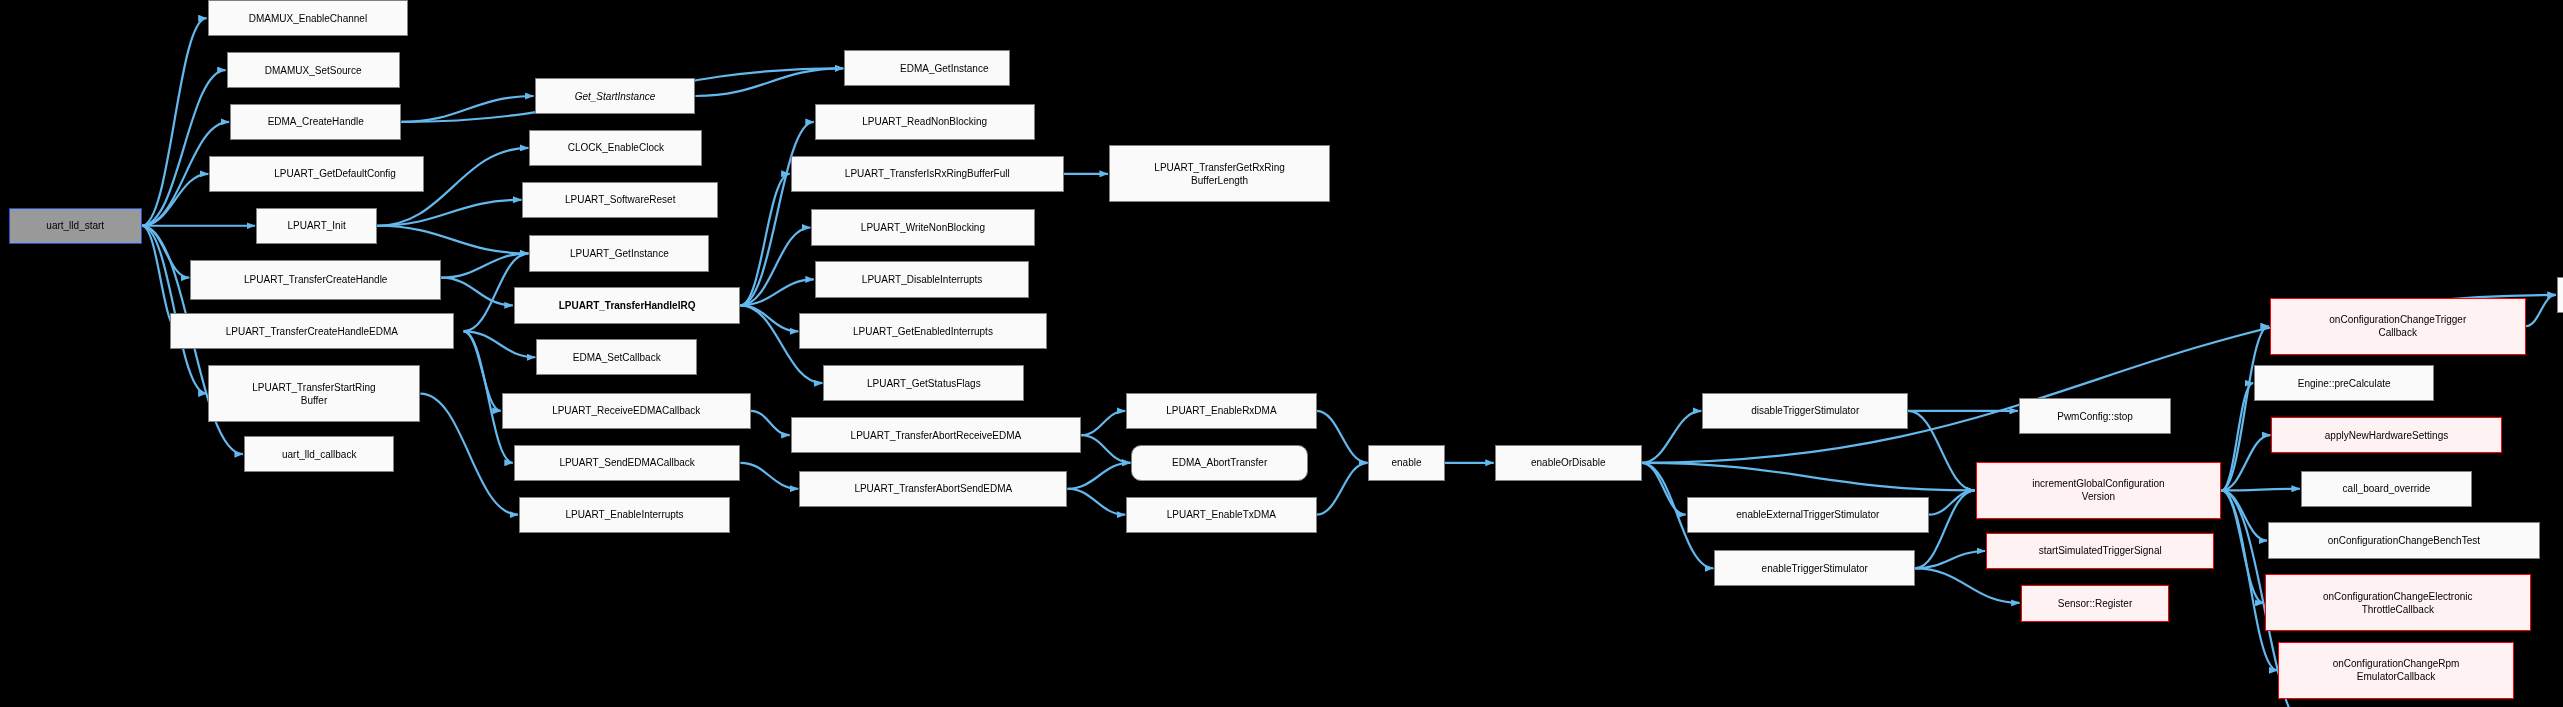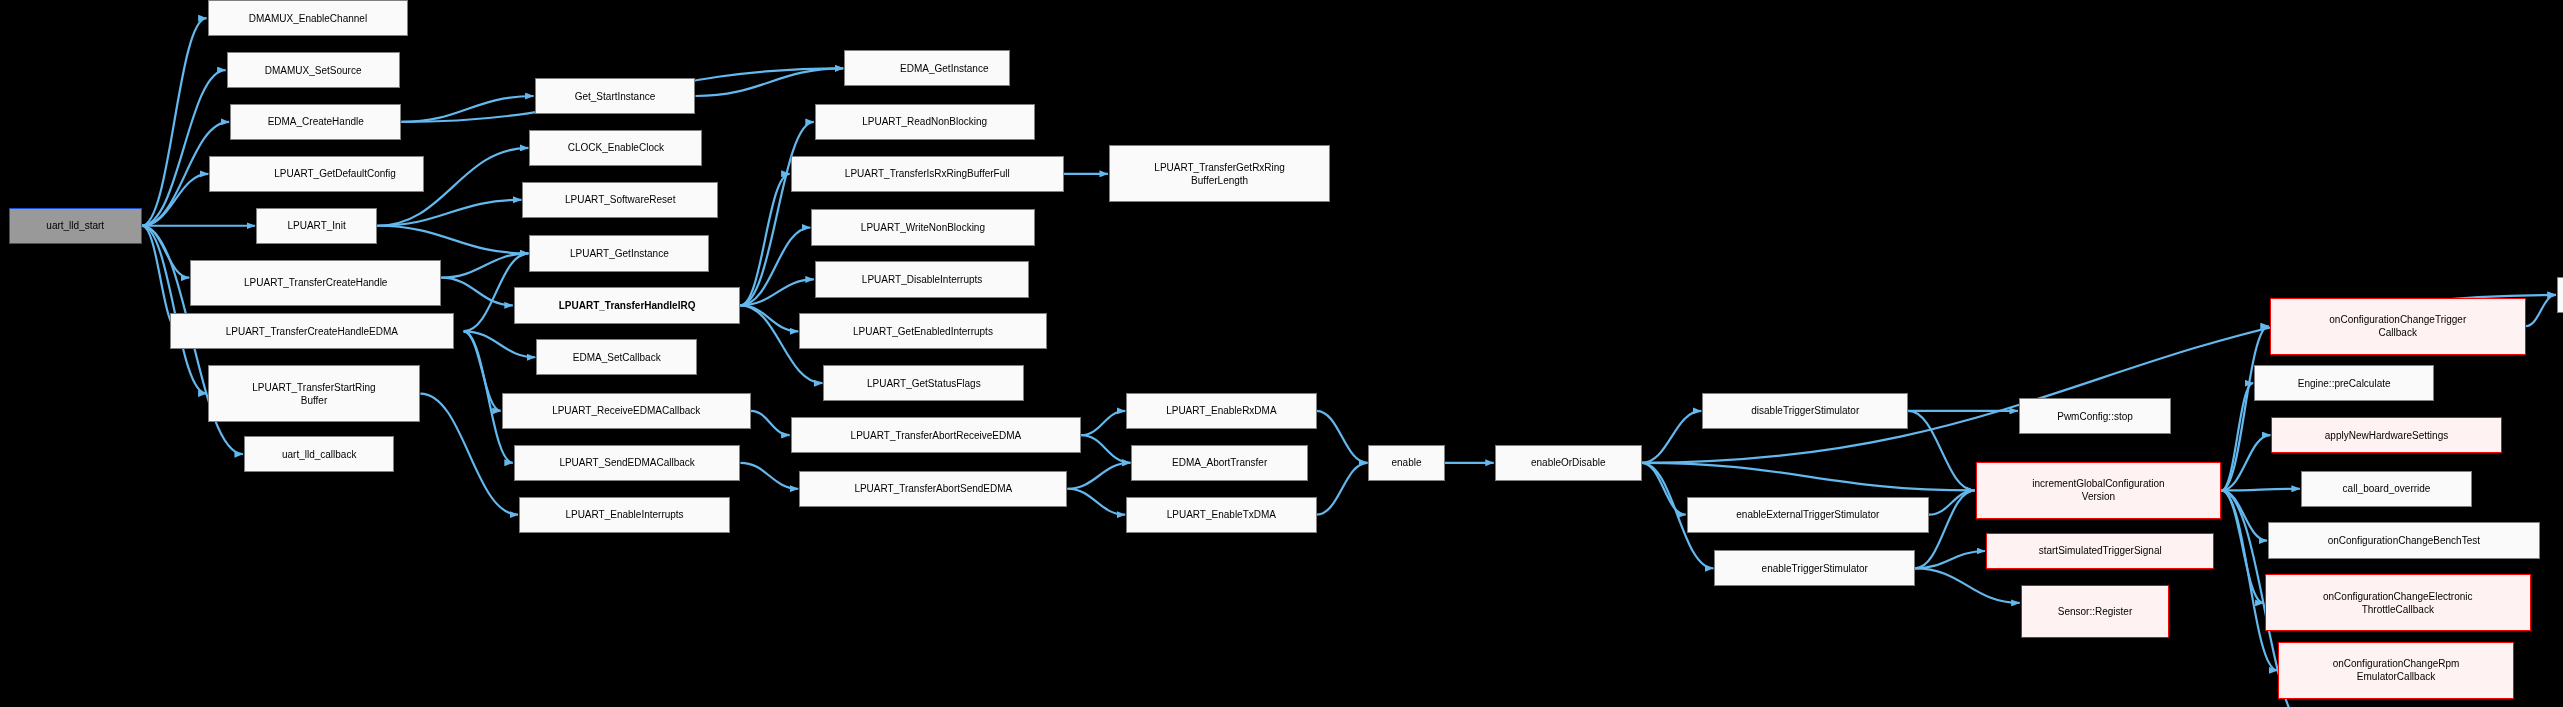--- a/index.html
+++ b/index.html
@@ -84,58 +84,58 @@
         <path d="M2525.7999999999997,326.105 C2539.363,326.105 2542.377,294.965 2555.94,294.965" marker-end="url(#ah)"></path>
       </g>
   </svg>
   <div id="node-layer">
       <div class="node root" style="left: 8.65px; top: 207.6px; width: 133.21px; height: 36.33px;">uart_lld_start</div>
       <div class="node" style="left: 207.6px; top: 0px; width: 200.68px; height: 36.33px;">DMAMUX_EnableChannel</div>
       <div class="node" style="left: 226.63px; top: 51.9px; width: 173px; height: 36.33px;">DMAMUX_SetSource</div>
       <div class="node" style="left: 230.09px; top: 103.8px; width: 171.27px; height: 36.33px;">EDMA_CreateHandle</div>
       <div class="node" style="left: 209.33px; top: 155.7px; width: 214.52px; height: 36.33px; padding-left: 41px;">LPUART_GetDefaultConfig</div>
       <div class="node" style="left: 256.04px; top: 207.6px; width: 121.1px; height: 36.33px;">LPUART_Init</div>
-      <div class="node" style="left: 190.3px; top: 259.5px; width: 250.85px; height: 46px;">LPUART_TransferCreateHandle</div>
+      <div class="node" style="left: 190.3px; top: 259.5px; width: 250.85px; height: 40px;">LPUART_TransferCreateHandle</div>
       <div class="node" style="left: 170px; top: 313.13px; width: 283.72px; height: 36.33px;">LPUART_TransferCreateHandleEDMA</div>
       <div class="node" style="left: 207.6px; top: 365.03px; width: 212.79px; height: 57.09px;">LPUART_TransferStartRing
 Buffer</div>
       <div class="node" style="left: 243.93px; top: 435.96px; width: 150.51px; height: 36.33px;">uart_lld_callback</div>
-      <div class="node" style="left: 534.57px; top: 77.85px; width: 160.89px; height: 36.33px;">Get_StartInstance</div>
+      <div class="node" style="left: 534.57px; top: 77.85px; width: 160.89px; height: 36.33px; font-style: italic;">Get_StartInstance</div>
       <div class="node" style="left: 529.38px; top: 129.75px; width: 173px; height: 36.33px;">CLOCK_EnableClock</div>
       <div class="node" style="left: 522.46px; top: 181.65px; width: 195.49px; height: 36.33px;">LPUART_SoftwareReset</div>
       <div class="node" style="left: 529.38px; top: 235.28px; width: 179.92px; height: 36.33px;">LPUART_GetInstance</div>
       <div class="node" style="left: 513.81px; top: 287.18px; width: 226.63px; height: 36.33px; font-weight: bold;">LPUART_TransferHandleIRQ</div>
       <div class="node" style="left: 536.3px; top: 339.08px; width: 160.89px; height: 36.33px;">EDMA_SetCallback</div>
       <div class="node" style="left: 501.7px; top: 392.71px; width: 249.12px; height: 36.33px;">LPUART_ReceiveEDMACallback</div>
       <div class="node" style="left: 513.81px; top: 444.61px; width: 226.63px; height: 36.33px;">LPUART_SendEDMACallback</div>
       <div class="node" style="left: 519px; top: 496.51px; width: 211.06px; height: 36.33px;">LPUART_EnableInterrupts</div>
       <div class="node" style="left: 844.24px; top: 50.17px; width: 166.08px; height: 36.33px; padding-left: 38px;">EDMA_GetInstance</div>
       <div class="node" style="left: 814.83px; top: 103.8px; width: 219.71px; height: 36.33px;">LPUART_ReadNonBlocking</div>
       <div class="node" style="left: 790.61px; top: 155.7px; width: 273.34px; height: 36.33px;">LPUART_TransferIsRxRingBufferFull</div>
       <div class="node" style="left: 811.37px; top: 209.33px; width: 223.17px; height: 36.33px;">LPUART_WriteNonBlocking</div>
       <div class="node" style="left: 814.83px; top: 261.23px; width: 214.52px; height: 36.33px;">LPUART_DisableInterrupts</div>
       <div class="node" style="left: 799.26px; top: 313.13px; width: 247.39px; height: 36.33px;">LPUART_GetEnabledInterrupts</div>
       <div class="node" style="left: 823.48px; top: 365.03px; width: 200.68px; height: 36.33px;">LPUART_GetStatusFlags</div>
       <div class="node" style="left: 790.61px; top: 416.93px; width: 290.64px; height: 36.33px;">LPUART_TransferAbortReceiveEDMA</div>
       <div class="node" style="left: 799.26px; top: 470.56px; width: 268.15px; height: 36.33px;">LPUART_TransferAbortSendEDMA</div>
       <div class="node" style="left: 1108.93px; top: 145.32px; width: 221.44px; height: 57.09px;">LPUART_TransferGetRxRing
 BufferLength</div>
       <div class="node" style="left: 1126.23px; top: 392.71px; width: 190.3px; height: 36.33px;">LPUART_EnableRxDMA</div>
-      <div class="node" style="left: 1131.42px; top: 444.61px; width: 176.46px; height: 36.33px;">EDMA_AbortTransfer</div>
+      <div class="node" style="left: 1131.42px; top: 444.61px; width: 176.46px; height: 36.33px; border-radius: 10px;">EDMA_AbortTransfer</div>
       <div class="node" style="left: 1126.23px; top: 496.51px; width: 190.3px; height: 36.33px;">LPUART_EnableTxDMA</div>
       <div class="node" style="left: 1368.43px; top: 444.61px; width: 76.12px; height: 36.33px;">enable</div>
       <div class="node" style="left: 1494.72px; top: 444.61px; width: 147.05px; height: 36.33px;">enableOrDisable</div>
       <div class="node" style="left: 1702.32px; top: 392.71px; width: 205.87px; height: 36.33px;">disableTriggerStimulator</div>
       <div class="node" style="left: 1686.75px; top: 496.51px; width: 242.2px; height: 36.33px;">enableExternalTriggerStimulator</div>
       <div class="node" style="left: 1714.43px; top: 550.14px; width: 200.68px; height: 36.33px;">enableTriggerStimulator</div>
       <div class="node" style="left: 2018.91px; top: 398px; width: 152.24px; height: 36.33px;">PwmConfig::stop</div>
       <div class="node red" style="left: 1975.66px; top: 461.91px; width: 245.66px; height: 57.09px;">incrementGlobalConfiguration
 Version</div>
       <div class="node red" style="left: 1986.04px; top: 532.84px; width: 228.36px; height: 36.33px;">startSimulatedTriggerSignal</div>
-      <div class="node red" style="left: 2020.64px; top: 584.74px; width: 148.78px; height: 53px;">Sensor::Register</div>
+      <div class="node red" style="left: 2020.64px; top: 584.74px; width: 148.78px; height: 37px;">Sensor::Register</div>
       <div class="node red" style="left: 2269.76px; top: 297.56px; width: 256.04px; height: 57.09px;">onConfigurationChangeTrigger
 Callback</div>
       <div class="node" style="left: 2254.19px; top: 365.03px; width: 179.92px; height: 36.33px;">Engine::preCalculate</div>
       <div class="node red" style="left: 2271.49px; top: 416.93px; width: 230.09px; height: 36.33px;">applyNewHardwareSettings</div>
       <div class="node" style="left: 2300.9px; top: 470.56px; width: 171.27px; height: 36.33px;">call_board_override</div>
       <div class="node" style="left: 2268.03px; top: 522.46px; width: 271.61px; height: 36.33px;">onConfigurationChangeBenchTest</div>
       <div class="node red" style="left: 2264.57px; top: 574.36px; width: 266.42px; height: 57.09px;">onConfigurationChangeElectronic
 ThrottleCallback</div>
       <div class="node red" style="left: 2278.41px; top: 641.83px; width: 235.28px; height: 57.09px;">onConfigurationChangeRpm
 EmulatorCallback</div>

